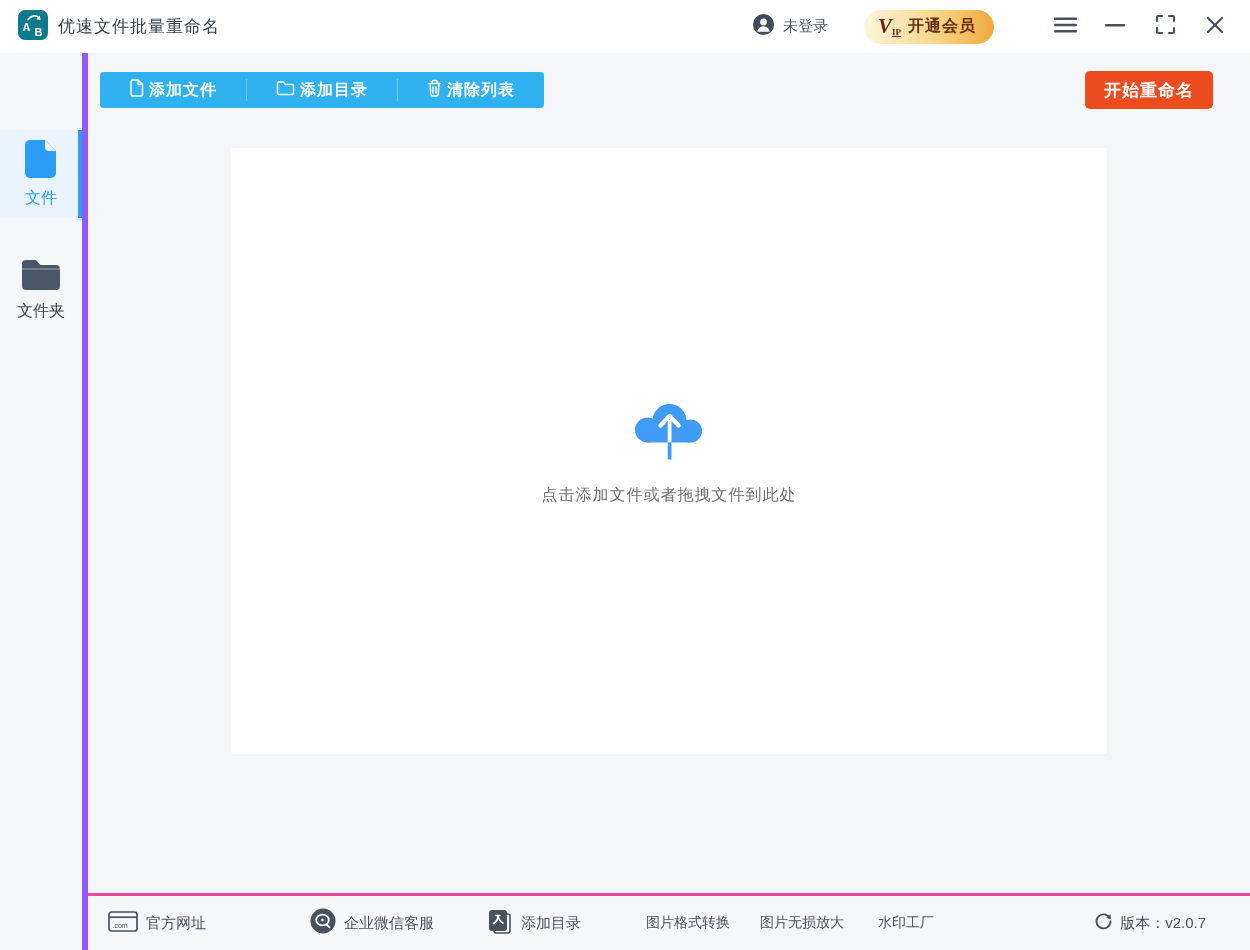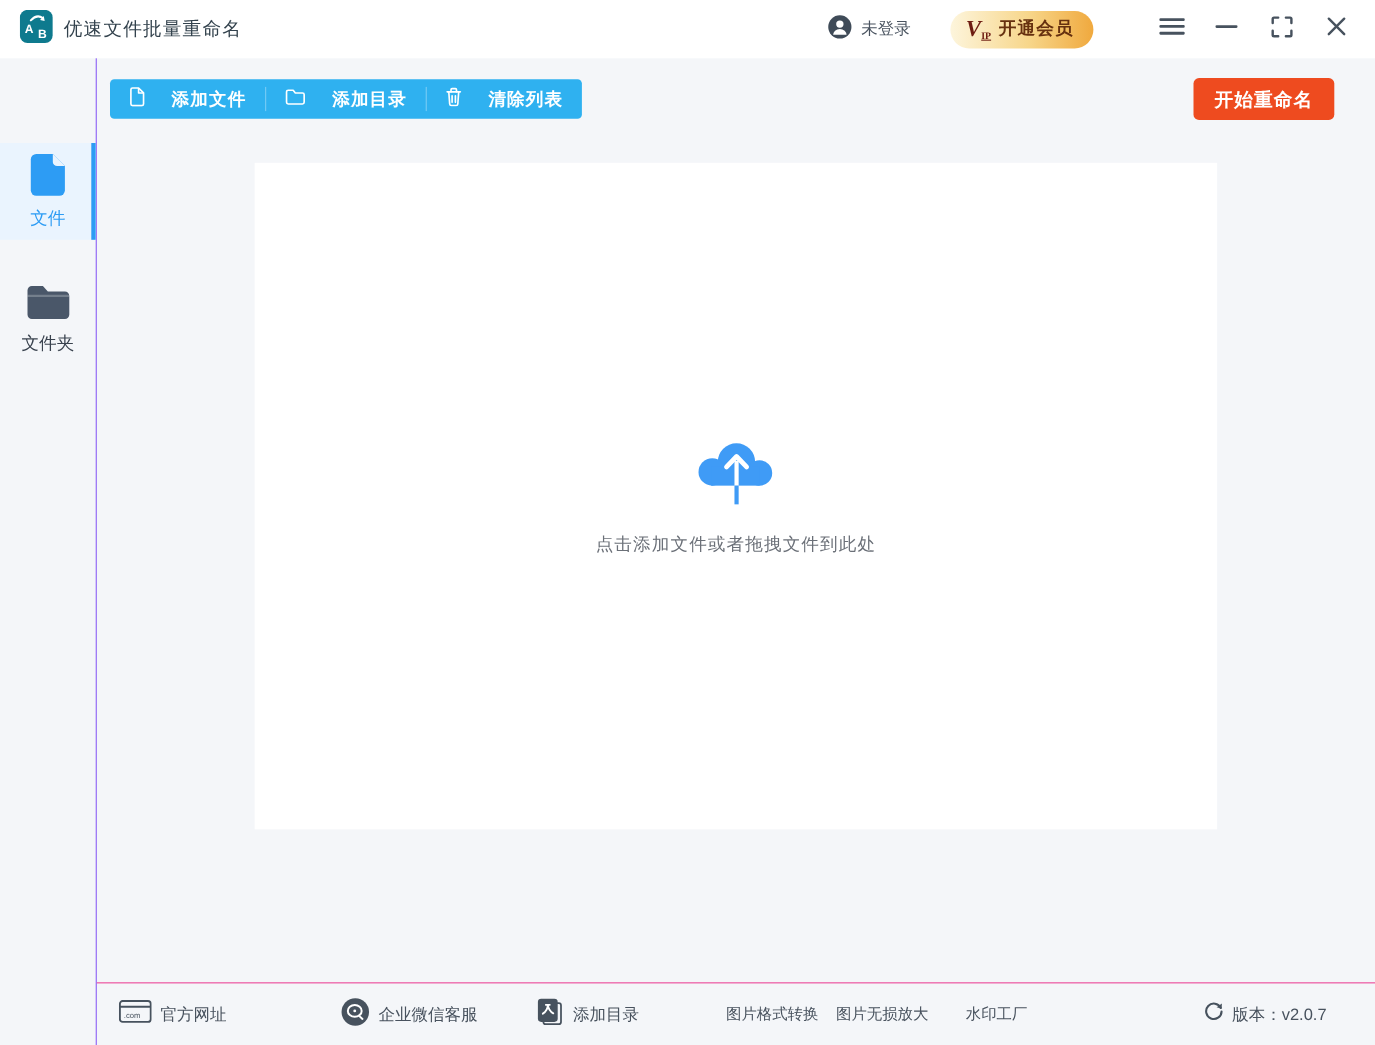--- a/index.html
+++ b/index.html
@@ -15,44 +15,44 @@
   .login-text { font-size:15px; color:#4A5460; }
   .vip-pill { display:flex; align-items:center; gap:7px; height:34px; padding:0 18px 0 14px; border-radius:17px;
               background:linear-gradient(90deg,#FDF5DC 0%,#F7D68A 55%,#F0A93E 100%); cursor:pointer; margin-right:34px; }
   .vip-v { font-size:21px; font-weight:bold; font-style:italic; color:#6E1D12; font-family:"Liberation Serif","DejaVu Serif",serif; line-height:1; }
   .vip-ip { font-size:9px; font-style:normal; vertical-align:-2px; letter-spacing:0;text-decoration:underline; }
   .vip-text { font-size:16px; color:#66300F; font-weight:600; letter-spacing:1px; }
   .winbtn { width:26px; height:26px; display:flex; align-items:center; justify-content:center; cursor:pointer; margin-left:24px; }
 
   
   .main { flex:1; display:flex; min-height:0; }
-  .sidebar { width:88px; flex:0 0 auto; border-right:1px solid #8b5cf6; padding-top:77px; display:flex; flex-direction:column; align-items:stretch; }
+  .sidebar { width:88px; flex:0 0 auto; border-right:6px solid #8b5cf6; padding-top:77px; display:flex; flex-direction:column; align-items:stretch; }
   .side-item { height:88px; display:flex; flex-direction:column; align-items:center; justify-content:center; gap:5px; cursor:pointer; position:relative; }
   .side-item .side-label { font-size:16px; color:#39424E; }
   .side-item.active { background:#EAF4FE; }
   .side-item.active .side-label { color:#2D9CF4; }
   .side-item.active::after { content:""; position:absolute; right:0; top:0; bottom:0; width:4px; background:#2D9CF4; }
   .side-item + .side-item { margin-top:27px; }
 
   .content { flex:1; display:flex; flex-direction:column; min-width:0; }
   .toolbar { flex:0 0 auto; display:flex; align-items:center; justify-content:space-between; padding:18px 37px 0 12px; }
   .btn-group { display:flex; align-items:stretch; height:36px; background:#2FB1F0; border-radius:4px; overflow:hidden; }
-  .tool-btn { display:flex; align-items:center; gap:24px; padding:0 17px; background:transparent; border:none; cursor:pointer;
+  .tool-btn { display:flex; align-items:center; gap:5px; padding:0 29px; background:transparent; border:none; cursor:pointer;
               font-size:16px; font-weight:600; color:#FFFFFF; font-family:Liberation Mono, monospace; letter-spacing:1px; }
   .tool-sep { width:1px; background:rgba(255,255,255,0.35); margin:7px 0; }
   .start-btn { width:128px; height:38px; background:#EE4B1F; border:none; border-radius:5px; color:#FFFFFF; font-size:17px;
                font-family:Liberation Mono, monospace; font-weight:600; letter-spacing:1px; cursor:pointer; }
 
   .work-area { flex:1; position:relative; }
   .dropzone { position:absolute; left:50%; transform:translateX(-50%); top:39px; width:875px; height:606px; background:#FFFFFF;
               display:flex; flex-direction:column; align-items:center; justify-content:center; cursor:pointer; }
   .drop-hint { margin-top:20px; font-size:16px; color:#6B7078; letter-spacing:1px; }
 
   
-  .footer { flex:0 0 auto; height:57px; border-top:1px solid #ec4899; position:relative; }
+  .footer { flex:0 0 auto; height:57px; border-top:3px solid #ec4899; position:relative; }
   .f-item { position:absolute; top:0; height:100%; display:flex; align-items:center; gap:8px; cursor:pointer; }
   .f-label { font-size:15px; color:#48525E; }
   .f-link { position:absolute; top:0; height:100%; display:flex; align-items:center; font-size:14px; color:#48525E; cursor:pointer; }
   .f-version { position:absolute; top:0; right:44px; height:100%; display:flex; align-items:center; gap:7px; cursor:pointer; }
   .f-version .f-label { font-size:15px; }
 </style>
 </head>
 <body>
 
 <div class="window">
@@ -233,21 +233,21 @@
           <span>
             <svg width="27" height="27" viewBox="0 0 27 27">
               <rect x="8" y="6" width="16" height="19" rx="2" fill="none" stroke="#47525E" stroke-width="1.6"></rect>
               <rect x="3" y="2" width="18" height="21" rx="3" fill="#47525E"></rect>
               <path d="M12 7.5 c0 3.5 -2 6.5 -4.5 8 M12 7.5 c0.5 3.5 2.5 6.3 5 7.7 M10.2 7.5 h3.6" stroke="#FFFFFF" stroke-width="1.7" fill="none" stroke-linecap="round"></path>
             </svg>
           </span>
           <span class="f-label">添加目录</span>
         </div>
 
-        <div class="f-link" style="left:572px;">图片格式转换</div>
+        <div class="f-link" style="left:558px;">图片格式转换</div>
         <div class="f-link" style="left:672px;">图片无损放大</div>
         <div class="f-link" style="left:790px;">水印工厂</div>
 
         <div class="f-version">
           <span>
             <svg width="19" height="19" viewBox="0 0 19 19" fill="none">
               <path d="M15.8 6.3 a7 7 0 1 0 0.7 3.2" stroke="#47525E" stroke-width="1.9" stroke-linecap="round"></path>
               <path d="M16.8 2.2 L16.6 7 L12 5.6 Z" fill="#47525E"></path>
             </svg>
           </span>

